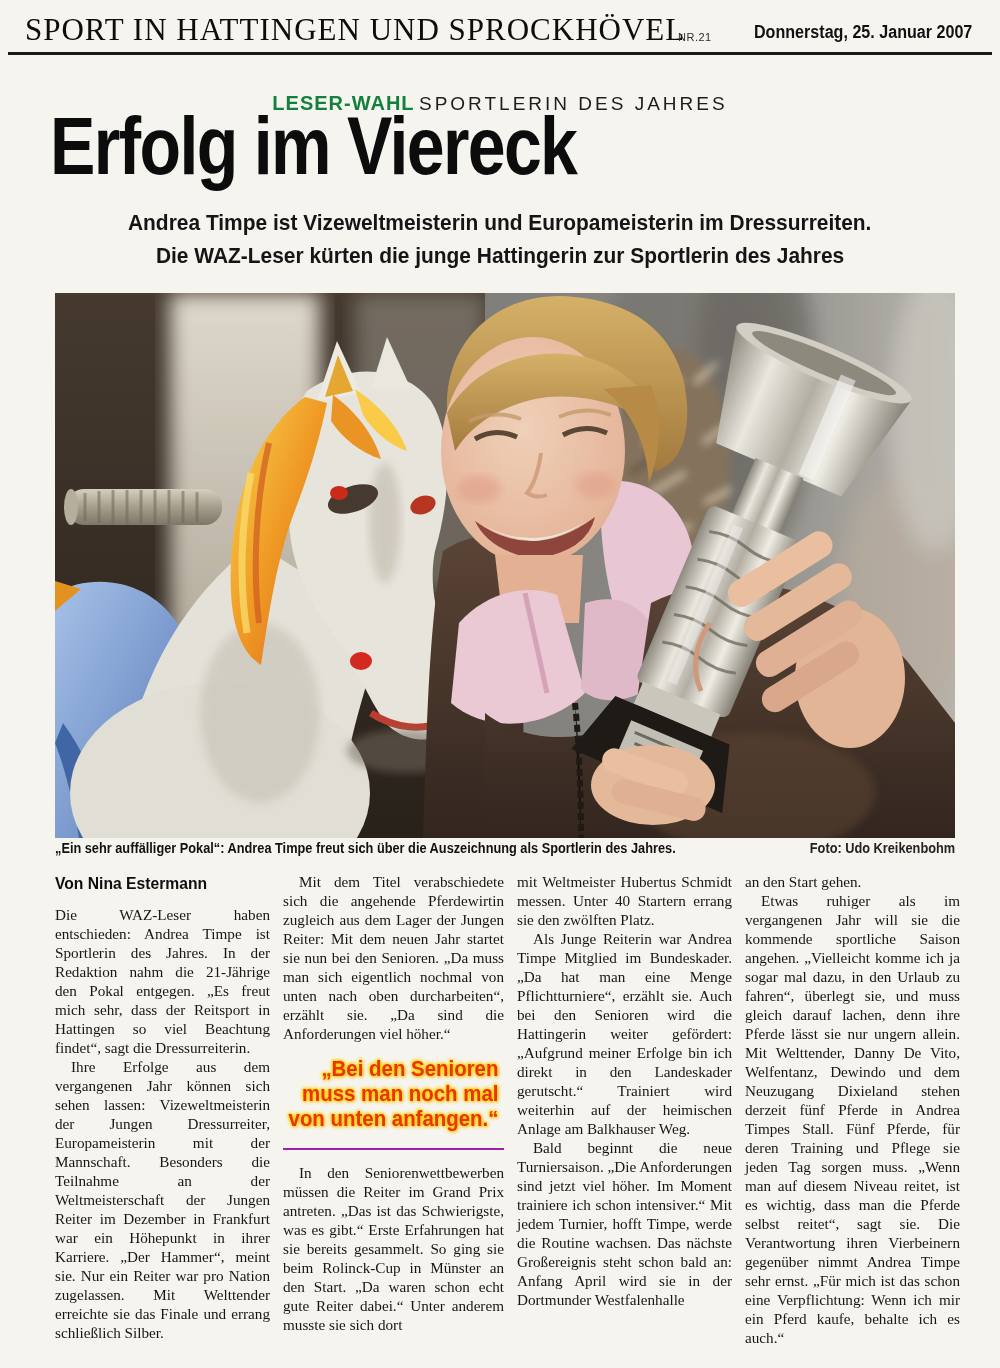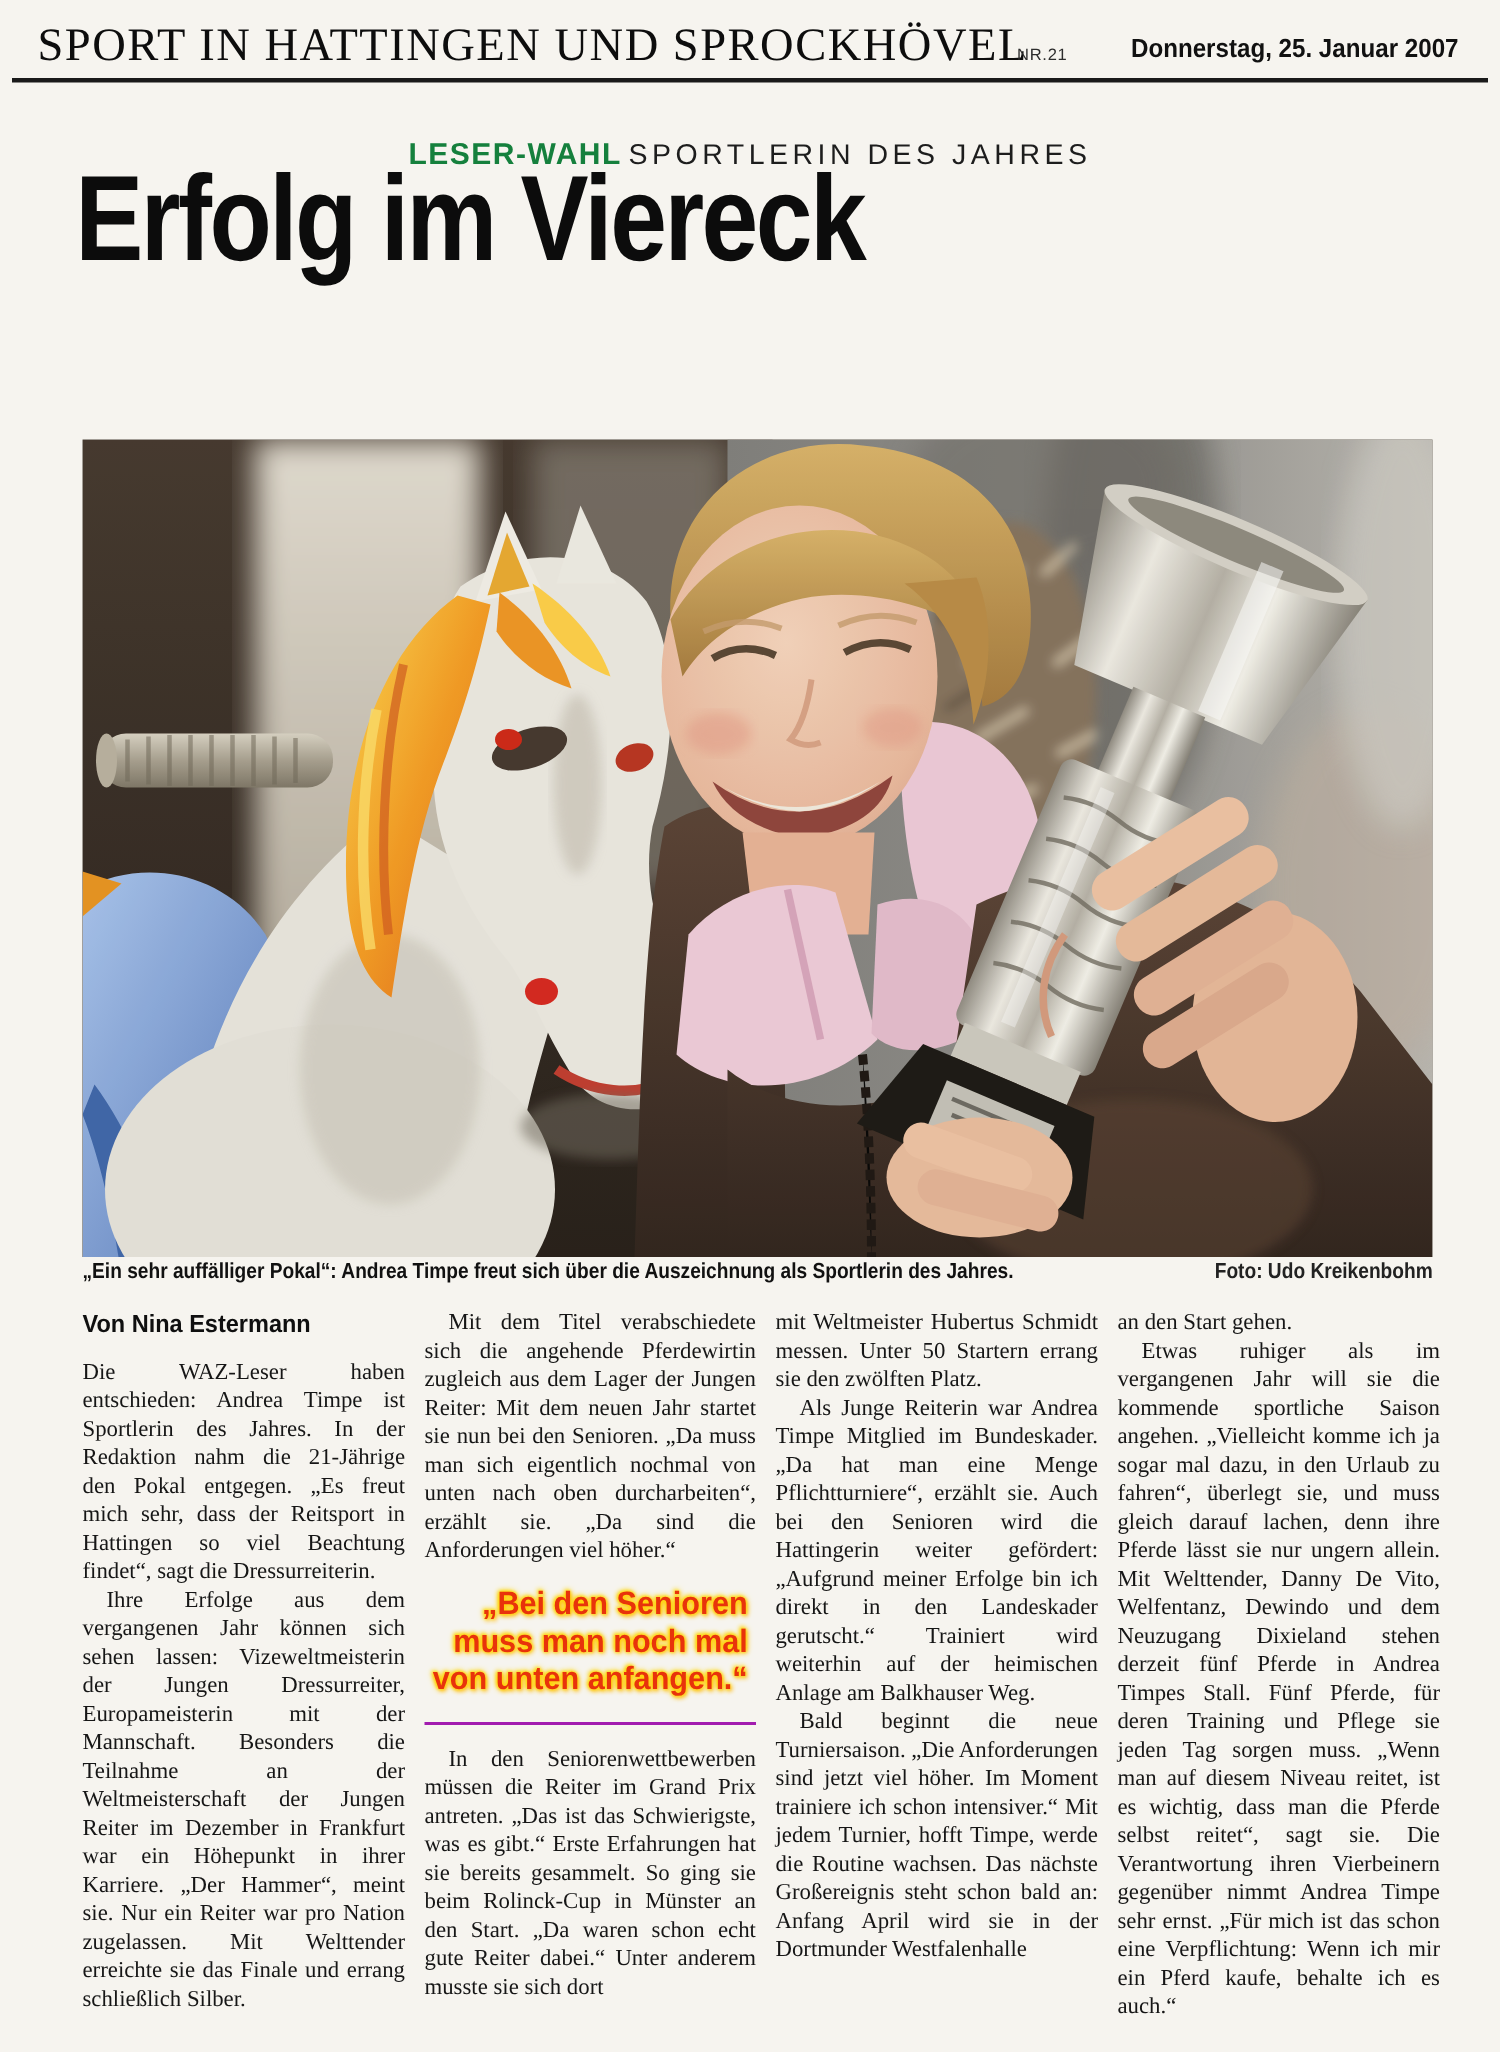--- a/index.html
+++ b/index.html
@@ -52,20 +52,24 @@
   <div class="issue-no">NR.21</div>
   <div class="dateline">Donnerstag, 25. Januar 2007</div>
   <div class="head-rule"></div>
 
   <div class="kicker">
     <span class="hot">LESER-WAHL</span>
     <span class="rest">SPORTLERIN DES JAHRES</span>
   </div>
   <div class="headline-wrap">
     <span class="headline">Erfolg im Viereck</span>
+  </div>
+  <div class="subhead">
+    <span>Andrea Timpe ist Vizeweltmeisterin und Europameisterin im Dressurreiten.</span><br>
+    <span>Die WAZ-Leser kürten die junge Hattingerin zur Sportlerin des Jahres</span>
   </div>
 
   <div class="photo">
     <svg width="900" height="545" viewBox="0 0 900 545" xmlns="http://www.w3.org/2000/svg">
       <defs>
         <filter id="soft">
             <feGaussianBlur stdDeviation="10"></feGaussianBlur>
           </filter>
         <filter id="soft2">
             <feGaussianBlur stdDeviation="4"></feGaussianBlur>
@@ -265,21 +269,21 @@
     <div class="col">
       <p class="ind">Mit dem Titel verabschiedete sich die angehende Pferdewirtin zugleich aus dem Lager der Jungen Reiter: Mit dem neuen Jahr startet sie nun bei den Senioren. „Da muss man sich eigentlich nochmal von unten nach oben durcharbeiten“, erzählt sie. „Da sind die Anforderungen viel höher.“</p>
       <div class="pull-quote">
         <span class="ql">„Bei den Senioren</span>
         <span class="ql">muss man noch mal</span>
         <span class="ql">von unten anfangen.“</span>
       </div>
       <p class="ind after-quote">In den Seniorenwettbewerben müssen die Reiter im Grand Prix antreten. „Das ist das Schwierigste, was es gibt.“ Erste Erfahrungen hat sie bereits gesammelt. So ging sie beim Rolinck-Cup in Münster an den Start. „Da waren schon echt gute Reiter dabei.“ Unter anderem musste sie sich dort</p>
     </div>
     <div class="col">
-      <p>mit Weltmeister Hubertus Schmidt messen. Unter 50 Startern errang sie den zwölften Platz.</p>
+      <p>mit Weltmeister Hubertus Schmidt messen. Unter 40 Startern errang sie den zwölften Platz.</p>
       <p class="ind">Als Junge Reiterin war Andrea Timpe Mitglied im Bundeskader. „Da hat man eine Menge Pflichtturniere“, erzählt sie. Auch bei den Senioren wird die Hattingerin weiter gefördert: „Aufgrund meiner Erfolge bin ich direkt in den Landeskader gerutscht.“ Trainiert wird weiterhin auf der heimischen Anlage am Balkhauser Weg.</p>
       <p class="ind">Bald beginnt die neue Turniersaison. „Die Anforderungen sind jetzt viel höher. Im Moment trainiere ich schon intensiver.“ Mit jedem Turnier, hofft Timpe, werde die Routine wachsen. Das nächste Großereignis steht schon bald an: Anfang April wird sie in der Dortmunder Westfalenhalle</p>
     </div>
     <div class="col">
       <p>an den Start gehen.</p>
       <p class="ind">Etwas ruhiger als im vergangenen Jahr will sie die kommende sportliche Saison angehen. „Vielleicht komme ich ja sogar mal dazu, in den Urlaub zu fahren“, überlegt sie, und muss gleich darauf lachen, denn ihre Pferde lässt sie nur ungern allein. Mit Welttender, Danny De Vito, Welfentanz, Dewindo und dem Neuzugang Dixieland stehen derzeit fünf Pferde in Andrea Timpes Stall. Fünf Pferde, für deren Training und Pflege sie jeden Tag sorgen muss. „Wenn man auf diesem Niveau reitet, ist es wichtig, dass man die Pferde selbst reitet“, sagt sie. Die Verantwortung ihren Vierbeinern gegenüber nimmt Andrea Timpe sehr ernst. „Für mich ist das schon eine Verpflichtung: Wenn ich mir ein Pferd kaufe, behalte ich es auch.“</p>
     </div>
   </div>
 
 </div>

